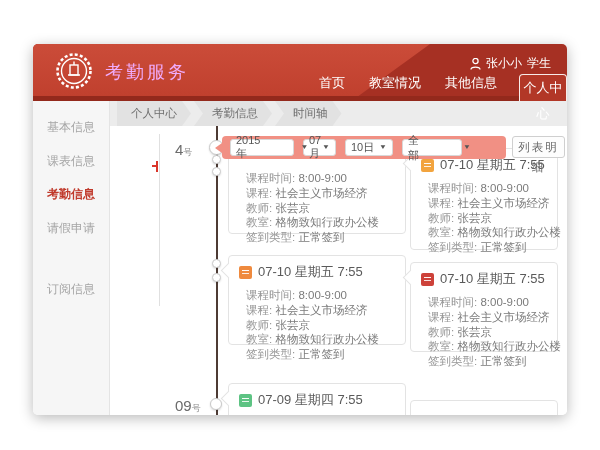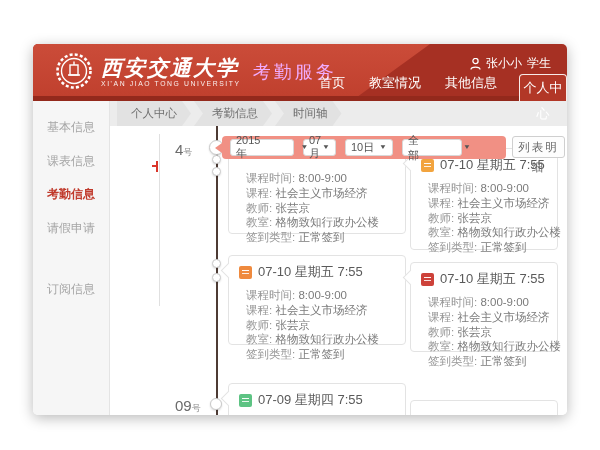--- a/index.html
+++ b/index.html
@@ -100,24 +100,20 @@
     <div class="hdr-bottom-strip"></div>
 
     <div class="logo-wrap">
       <svg class="logo-badge" viewBox="0 0 38 38">
         <circle cx="19" cy="19" r="16.5" fill="none" stroke="#ffffff" stroke-width="2.6" stroke-dasharray="3 2.2"></circle>
         <circle cx="19" cy="19" r="12.5" fill="none" stroke="#ffffff" stroke-width="1.4"></circle>
         <rect x="15" y="13" width="8" height="10" fill="none" stroke="#ffffff" stroke-width="1.4"></rect>
         <line x1="13" y1="23" x2="25" y2="23" stroke="#ffffff" stroke-width="1.4"></line>
         <line x1="19" y1="9.5" x2="19" y2="13" stroke="#ffffff" stroke-width="1.4"></line>
       </svg>
-      <div class="logo-txt">
-        <div class="logo-cn">西安交通大学</div>
-        <div class="logo-en">XI'AN JIAO TONG UNIVERSITY</div>
-      </div>
       <div class="app-name">考勤服务</div>
     </div>
 
     <div class="user-box">
       <svg width="11" height="12" viewBox="0 0 11 12">
         <circle cx="5.5" cy="3" r="2.6" fill="none" stroke="#fff" stroke-width="1.3"></circle>
         <path d="M1 11.5 C1 8.2 10 8.2 10 11.5" fill="none" stroke="#fff" stroke-width="1.3"></path>
       </svg>
       <span>张小小</span>
       <span>学生</span>

